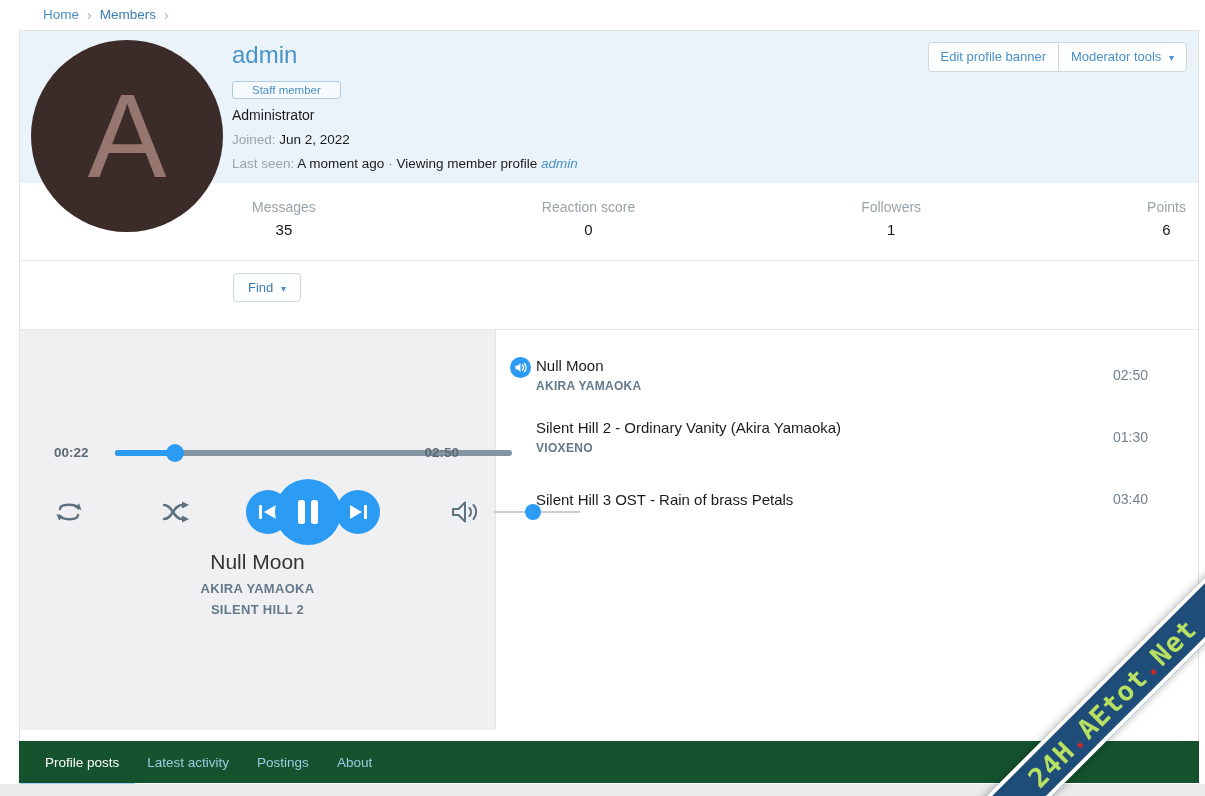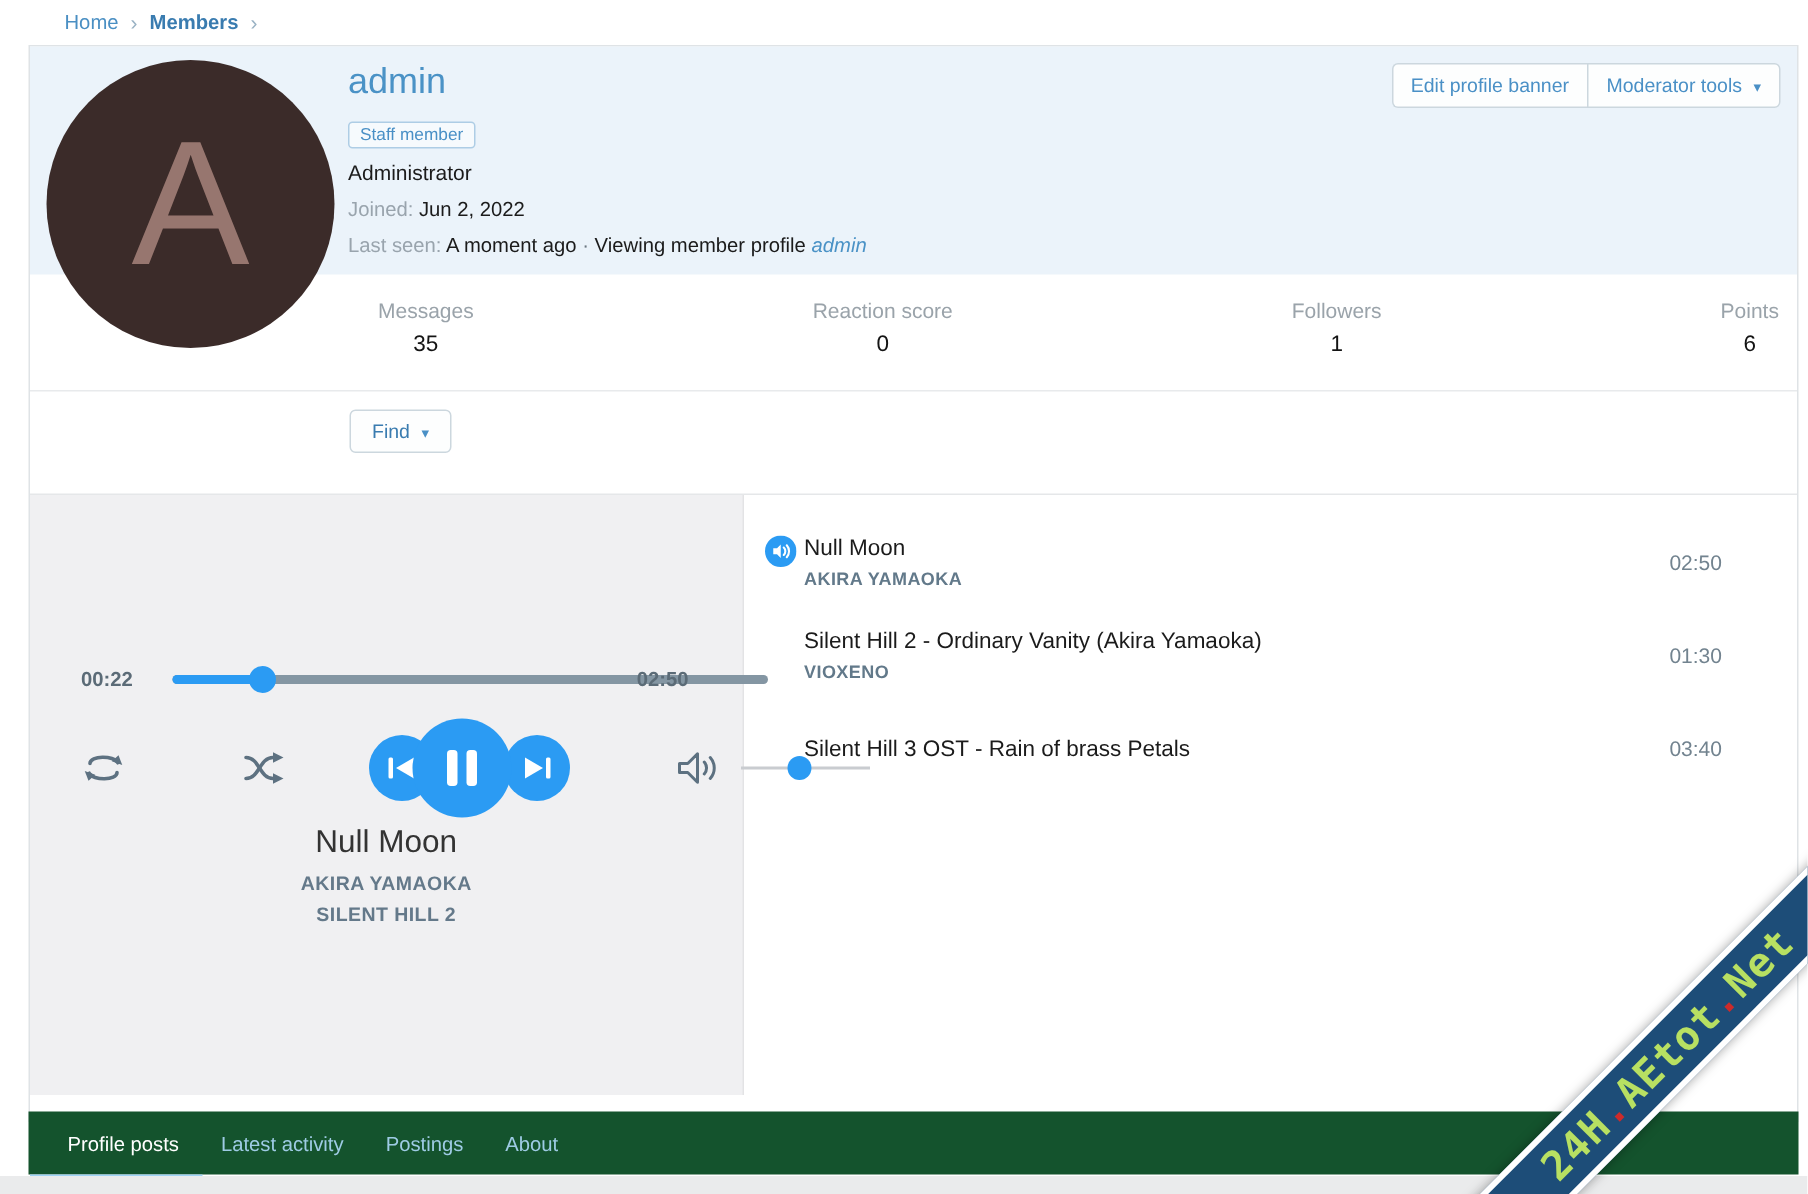--- a/index.html
+++ b/index.html
@@ -4,21 +4,21 @@
 <style>
   * { margin:0; padding:0; box-sizing:border-box; }
   html,body { width:1205px; height:796px; }
   body {
     position:relative; overflow:hidden; background:#ffffff;
     font-family:"Liberation Sans", sans-serif; color:#141414;
   }
   
   .breadcrumb { position:absolute; left:20px; top:7px; font-size:13.5px; display:flex; gap:8px; align-items:flex-start;margin-left:23px; }
   .breadcrumb a { color:#4a8fc3; text-decoration:none; cursor:pointer; }
-  .breadcrumb .crumb-strong { font-weight:bold; color:#3a7cb0; }
+  .breadcrumb .crumb-strong { font-weight:normal; color:#3a7cb0; }
   .breadcrumb .sep { color:#9ab2c4; font-size:14px; }
 
   
   .card { position:absolute; left:19px; top:30px; width:1180px; background:#fff; border:1px solid #dfe3e6; }
   .banner { position:relative; height:152px; background:#ebf3fa; }
   .avatar {
     position:absolute; left:11px; top:9px; width:192px; height:192px; border-radius:50%;
     background:#3b2b29; color:#97766f; display:flex; align-items:center; justify-content:center;
     font-size:118px; font-weight:400; z-index:3; cursor:pointer;
   }
@@ -28,21 +28,21 @@
   .btn-group { display:flex; }
   .hbtn {
     background:#fdfefe; border:1px solid #ccd7de; color:#4a90c6; font-size:13px;
     padding:6px 12px; cursor:pointer; font-family:inherit; line-height:1.2;
   }
   .hbtn.left { border-radius:4px 0 0 4px; border-right:none; }
   .hbtn.right { border-radius:0 4px 4px 0; }
   .caret { font-size:10px; color:#4a90c6; margin-left:4px; }
   .badge {
     display:inline-block; margin-top:9px; font-size:11.5px; color:#4a90c6;
-    border:1px solid #aecde5; background:#f6fafd; border-radius:3px; padding:2px 7px;
+    border:1px solid #aecde5; background:#f6fafd; border-radius:3px; padding:2px 19px;
   }
   .role { margin-top:8px; font-size:14px; color:#1b1b1b; }
   .meta-line { margin-top:9px; font-size:13.5px; color:#1b1b1b; }
   .meta-label { color:#99a4ad; }
   .meta-sep { color:#6b7780; }
   .viewing-link { color:#4a92c6; font-style:italic; text-decoration:none; cursor:pointer; }
 
   
   .stats { display:flex; justify-content:space-between; align-items:flex-start;
            padding:16px 12px 0 232px; height:78px; border-bottom:1px solid #e8eaec; }

